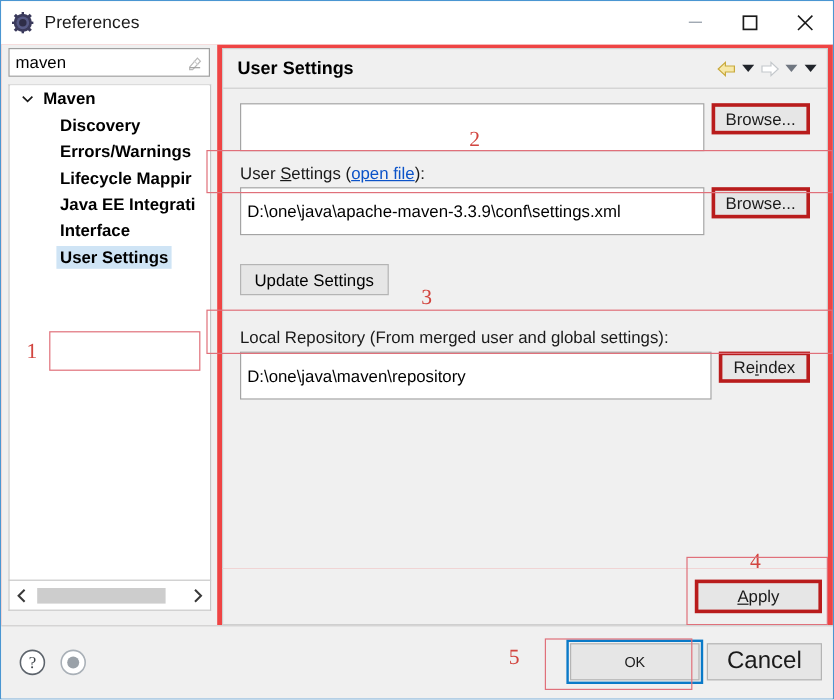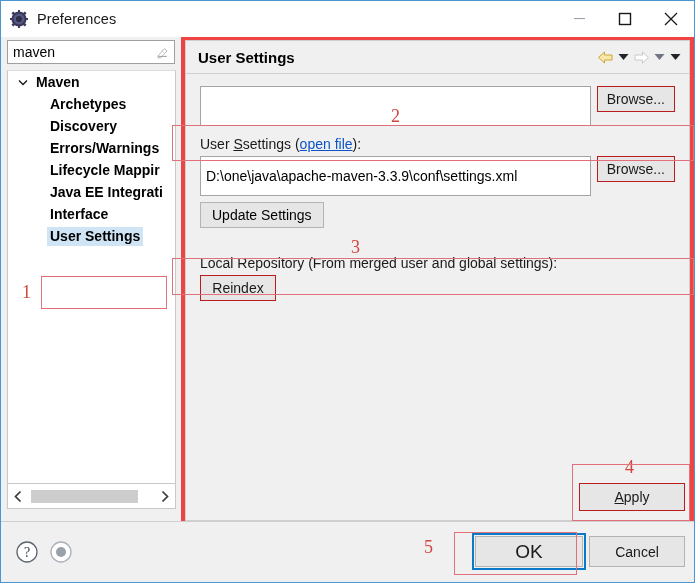--- a/index.html
+++ b/index.html
@@ -239,34 +239,34 @@
     font-size: 14px;
     color: #000;
     white-space: nowrap;
     overflow: hidden;
     min-width: 0;
   }
   .btn {
     height: 26px;
     min-width: 68px;
     background: #e6e6e6;
-    border: 1px solid #b91c1c;
+    border: 3px solid #b91c1c;
     font-size: 14px;
     color: #1a1a1a;
     display: flex;
     align-items: center;
     justify-content: center;
     padding: 0 9px;
     white-space: nowrap;
     font-family: "Liberation Sans", sans-serif;
   }
   .btn u { text-decoration: underline; }
   .btn.wide { min-width: 76px; }
 
-  #update-btn-row { margin-top: 6px; }
+  #update-btn-row { margin-top: 24px; }
   #btn-update {
     background: #e6e6e6;
     border: 1px solid #b4b4b4;
     height: 26px;
     padding: 0 11px;
     font-size: 14px;
     display: inline-flex;
     align-items: center;
   }
 
@@ -328,32 +328,32 @@
     align-items: center;
     gap: 6px;
   }
   #btn-ok {
     width: 108px;
     height: 31px;
     background: #e6e6e6;
     border: 1px solid #b4b4b4;
     outline: 2px solid #0a7ac8;
     outline-offset: 1px;
-    font-size: 19px;
+    font-size: 12px;
     display: flex;
     align-items: center;
     justify-content: center;
     color: #1a1a1a;
   }
   #btn-cancel {
     width: 96px;
     height: 31px;
     background: #e6e6e6;
     border: 1px solid #b4b4b4;
-    font-size: 14px;
+    font-size: 20px;
     display: flex;
     align-items: center;
     justify-content: center;
     color: #1a1a1a;
   }
 </style>
 </head>
 <body>
 
 <div id="dialog">
@@ -411,23 +411,20 @@
       </div>
 
       <div id="tree">
         <div class="tree-row">
           <svg class="chev" viewBox="0 0 14 14">
             <path d="M3 5.5 L7 9.5 L11 5.5" stroke="#1a1a1a" stroke-width="1.4" fill="none"></path>
           </svg>
           <span class="tree-label">Maven</span>
         </div>
 
-        <div class="tree-row child">
-          <span class="tree-label">Archetypes</span>
-        </div>
         <div class="tree-row child">
           <span class="tree-label">Discovery</span>
         </div>
         <div class="tree-row child">
           <span class="tree-label">Errors/Warnings</span>
         </div>
         <div class="tree-row child">
           <span class="tree-label">Lifecycle Mappir</span>
         </div>
         <div class="tree-row child">
@@ -493,33 +490,34 @@
           </div>
         </div>
 
         <div id="panel-body">
 
           <div class="row">
             <div class="txtbox"></div>
             <div class="btn wide">Browse...</div>
           </div>
 
-          <div class="fld-label" style="margin-top:10px"><span>User </span><u>S</u><span>settings (</span><a href="#" style="color:#0c53c8">open file</a><span>):</span></div>
+          <div class="fld-label" style="margin-top:10px"><span>User </span><u>S</u><span>ettings (</span><a href="#" style="color:#0c53c8">open file</a><span>):</span></div>
           <div class="row">
             <div class="txtbox">D:\one\java\apache-maven-3.3.9\conf\settings.xml</div>
             <div class="btn wide">Browse...</div>
           </div>
 
           <div id="update-btn-row">
             <div id="btn-update">Update Settings</div>
           </div>
 
           <div id="local-repo-block">
             <div class="fld-label">Local Repository (From merged user and global settings):</div>
             <div class="row">
+              <div class="txtbox">D:\one\java\maven\repository</div>
               <div class="btn wide">
                   <span>Re</span>
                   <u>i</u>
                   <span>ndex</span>
                 </div>
             </div>
           </div>
 
           <div class="red-box" style="left:-14px; top:51px; right:-5px; height:36px;"></div>
           <div class="red-box" style="left:-14px; top:184px; right:-5px; height:37px;"></div>

